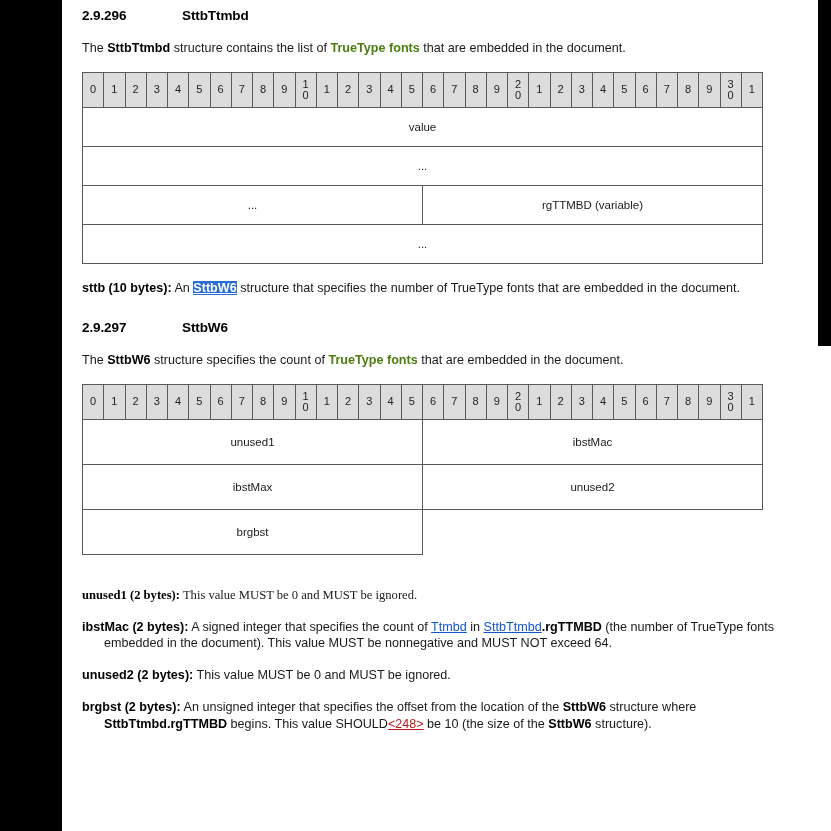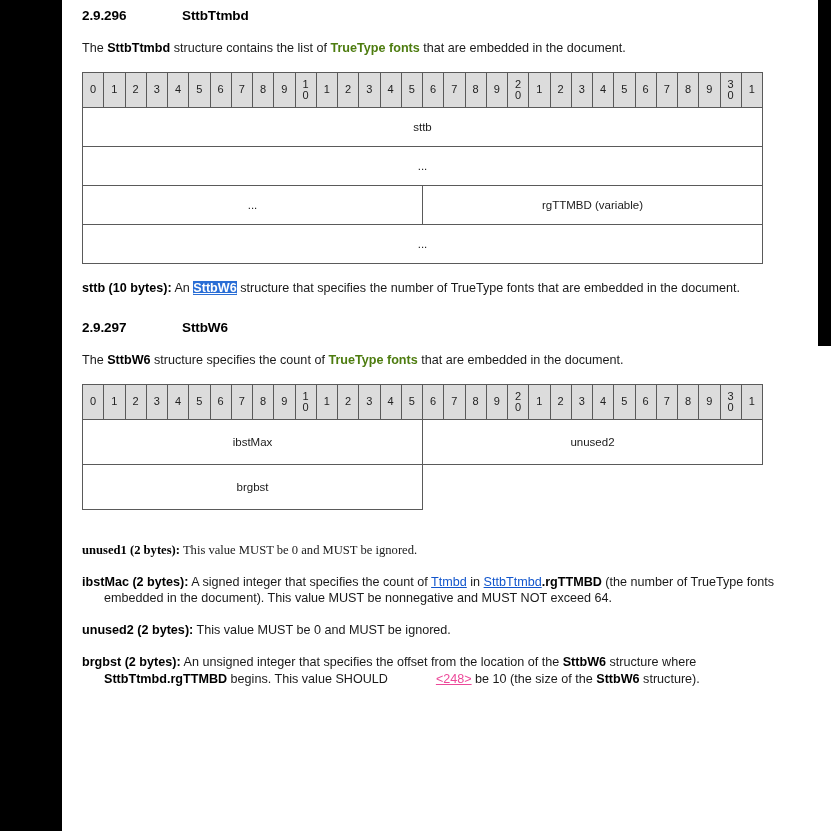--- a/index.html
+++ b/index.html
@@ -65,24 +65,23 @@
     color: #1a1a1a;
   }
   .b { font-weight: bold; color: #000; }
   .green { color: #4d7c0f; font-weight: bold; }
   .link {
     color: #1155cc;
     text-decoration: underline;
     font-weight: normal;
   }
   .link-plain {
-    color: #ec4899;
+    color: #b91c1c;
     text-decoration: underline;
     font-weight: normal;
-    padding-left: 48px;
   }
   .link-sel {
     color: #ffffff;
     background: #2a6ed5;
     text-decoration: underline;
     font-weight: bold;
   }
 
   
   .field {
@@ -216,21 +215,21 @@
               <td class="bit">7</td>
               <td class="bit">8</td>
               <td class="bit">9</td>
               <td class="bit">
                 <span class="stack">3</span>
                 <span class="stack">0</span>
               </td>
               <td class="bit">1</td>
             </tr>
             <tr>
-              <td colspan="32" class="row-cell">sttb</td>
+              <td colspan="32" class="row-cell">value</td>
             </tr>
             <tr>
               <td colspan="32" class="row-cell">...</td>
             </tr>
             <tr>
               <td colspan="16" class="row-cell">...</td>
               <td colspan="16" class="row-cell">rgTTMBD (variable)</td>
             </tr>
             <tr>
               <td colspan="32" class="row-cell">...</td>
@@ -315,20 +314,24 @@
               <td class="bit">7</td>
               <td class="bit">8</td>
               <td class="bit">9</td>
               <td class="bit">
                 <span class="stack">3</span>
                 <span class="stack">0</span>
               </td>
               <td class="bit">1</td>
             </tr>
             <tr>
+              <td colspan="16" class="row-cell tall">unused1</td>
+              <td colspan="16" class="row-cell tall">ibstMac</td>
+            </tr>
+            <tr>
               <td colspan="16" class="row-cell tall">ibstMax</td>
               <td colspan="16" class="row-cell tall">unused2</td>
             </tr>
             <tr>
               <td colspan="16" class="row-cell tall">brgbst</td>
               <td colspan="16" class="row-cell tall noborder"></td>
             </tr>
           </tbody>
         </table>
       </div>

